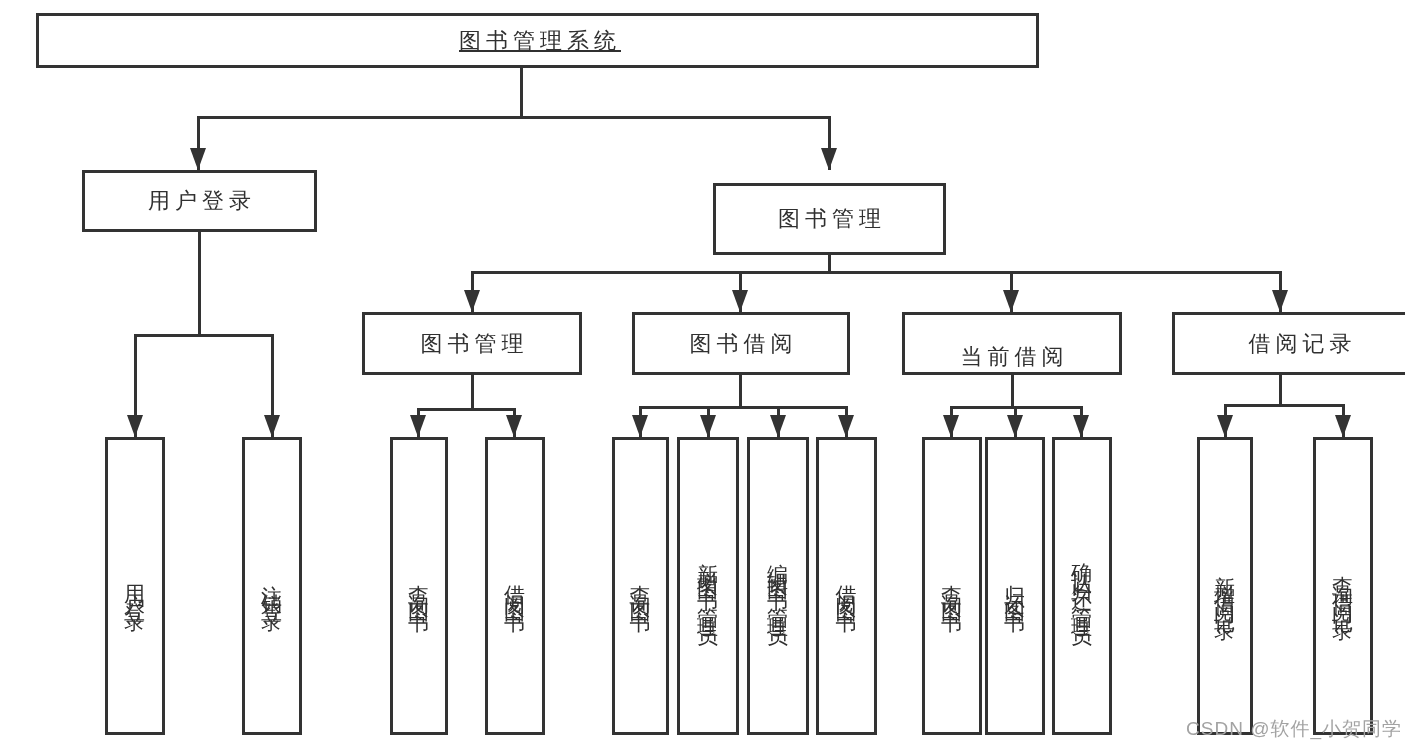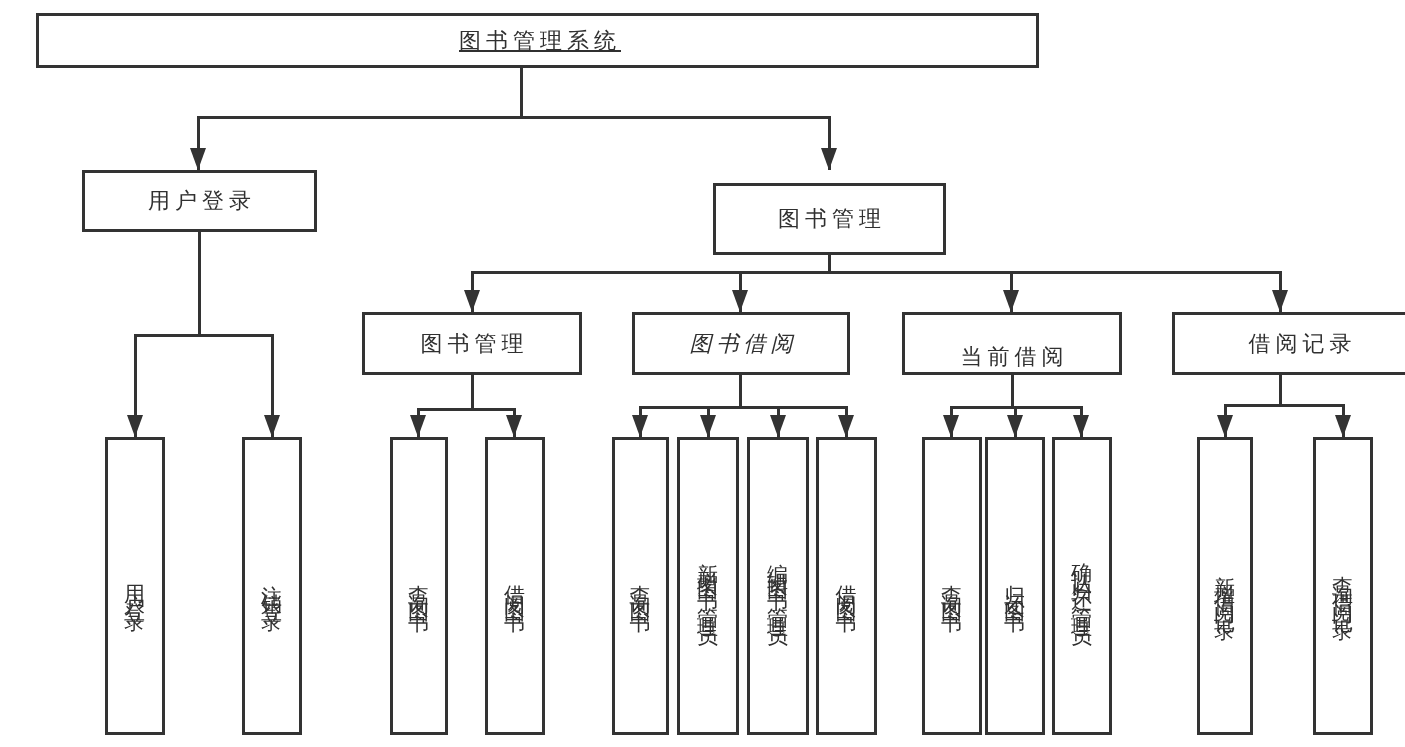--- a/index.html
+++ b/index.html
@@ -72,21 +72,21 @@
   <div class="vl" style="left:1010px;top:271px;height:41px;"></div>
   <div class="vl" style="left:1279px;top:271px;height:41px;"></div>
   <div class="ah" style="left:464px;top:290px;"></div>
   <div class="ah" style="left:732px;top:290px;"></div>
   <div class="ah" style="left:1003px;top:290px;"></div>
   <div class="ah" style="left:1272px;top:290px;"></div>
 
   <div class="box-h" style="left:362px;top:312px;width:220px;height:63px;">
     <span>图书管理</span>
   </div>
-  <div class="box-h" style="left:632px;top:312px;width:218px;height:63px;font-style:italic;">
+  <div class="box-h" style="left:632px;top:312px;width:218px;height:63px;">
     <span>图书借阅</span>
   </div>
   <div class="box-h" style="left:902px;top:312px;width:220px;height:63px;align-items:flex-end;">
     <span>当前借阅</span>
   </div>
   <div class="box-h" style="left:1172px;top:312px;width:256px;height:63px;">
     <span>借阅记录</span>
   </div>
 
   <div class="vl" style="left:471px;top:375px;height:36px;"></div>
@@ -160,14 +160,15 @@
     <span class="vtext">确认归还（管理员）</span>
   </div>
 
   <div class="box-v" style="left:1197px;top:437px;width:56px;height:298px;">
     <span class="vtext">新增借阅记录</span>
   </div>
   <div class="box-v" style="left:1313px;top:437px;width:60px;height:298px;">
     <span class="vtext">查询借阅记录</span>
   </div>
 
+  <div class="watermark">CSDN @软件_小贺同学</div>
 
 </div>
 
 </body></html>

